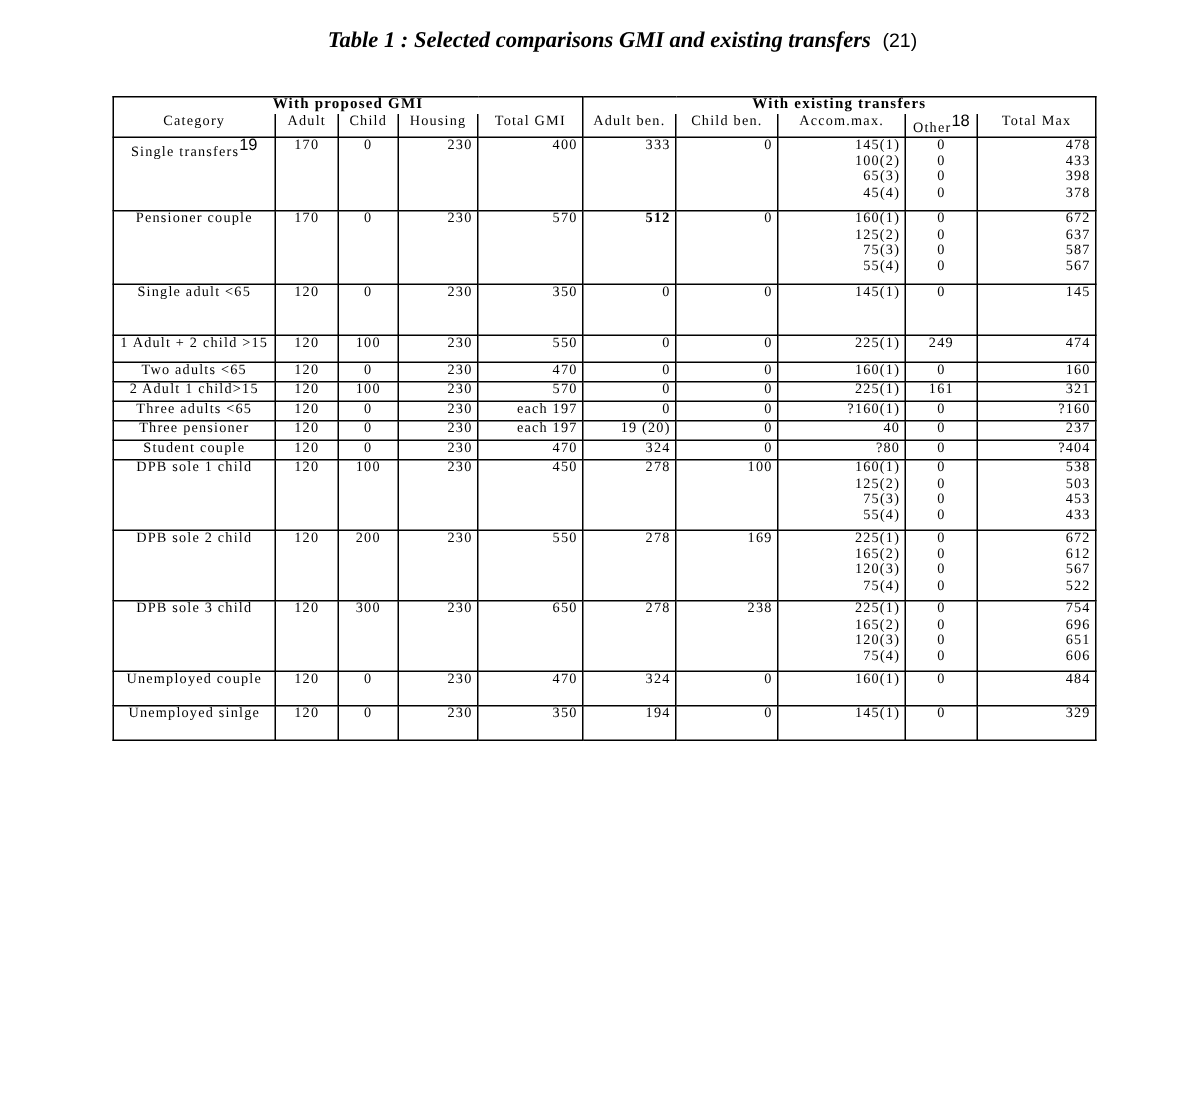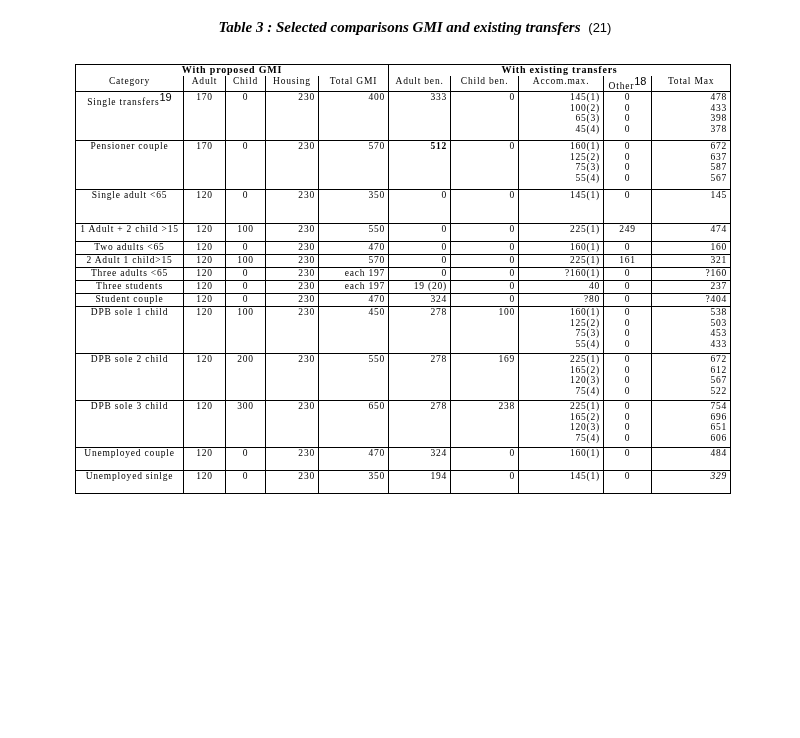--- a/index.html
+++ b/index.html
@@ -13,21 +13,21 @@
   .hdr th { border-top:none; text-align:center; }
   .c { text-align:center; }
   .r { text-align:right; }
   .sup { font-family:"Liberation Sans",sans-serif; font-size:11px; letter-spacing:0; }
   td.stack div { text-align:right; }
 </style>
 </head>
 <body>
 
 <div class="title">
-  <span>Table 3 : Selected comparisons GMI and existing transfers</span>
+  <span>Table 1 : Selected comparisons GMI and existing transfers</span>
   <span class="note">(21)</span>
 </div>
 
 <table>
   <colgroup>
     <col style="width:108px">
       <col style="width:42px">
       <col style="width:40px">
       <col style="width:53px">
       <col style="width:70px">
@@ -194,21 +194,21 @@
           <div>?160(1)</div>
         </td>
         <td class="c stack" style="height: 12px;">
           <div style="text-align: center;">0</div>
         </td>
         <td class="r stack" style="height: 12px;">
           <div>?160</div>
         </td>
       </tr>
       <tr>
-        <td class="c" style="height: 12px;"><span>Three students</span></td>
+        <td class="c" style="height: 12px;"><span>Three pensioner</span></td>
         <td class="c" style="height: 12px;">120</td>
         <td class="c" style="height: 12px;">0</td>
         <td class="r" style="height: 12px;">230</td>
         <td class="r" style="height: 12px;">each 197</td>
         <td class="r" style="height: 12px;">19 (20)</td>
         <td class="r" style="height: 12px;">0</td>
         <td class="r stack" style="height: 12px;">
           <div>40</div>
         </td>
         <td class="c stack" style="height: 12px;">
@@ -342,18 +342,18 @@
         <td class="r" style="height: 22px;">230</td>
         <td class="r" style="height: 22px;">350</td>
         <td class="r" style="height: 22px;">194</td>
         <td class="r" style="height: 22px;">0</td>
         <td class="r stack" style="height: 22px;">
           <div>145(1)</div>
         </td>
         <td class="c stack" style="height: 22px;">
           <div style="text-align: center;">0</div>
         </td>
-        <td class="r stack" style="height: 22px; font-style: italic;">
+        <td class="r stack" style="height: 22px;">
           <div>329</div>
         </td>
       </tr>
     </tbody>
 </table>
 
 </body></html>

